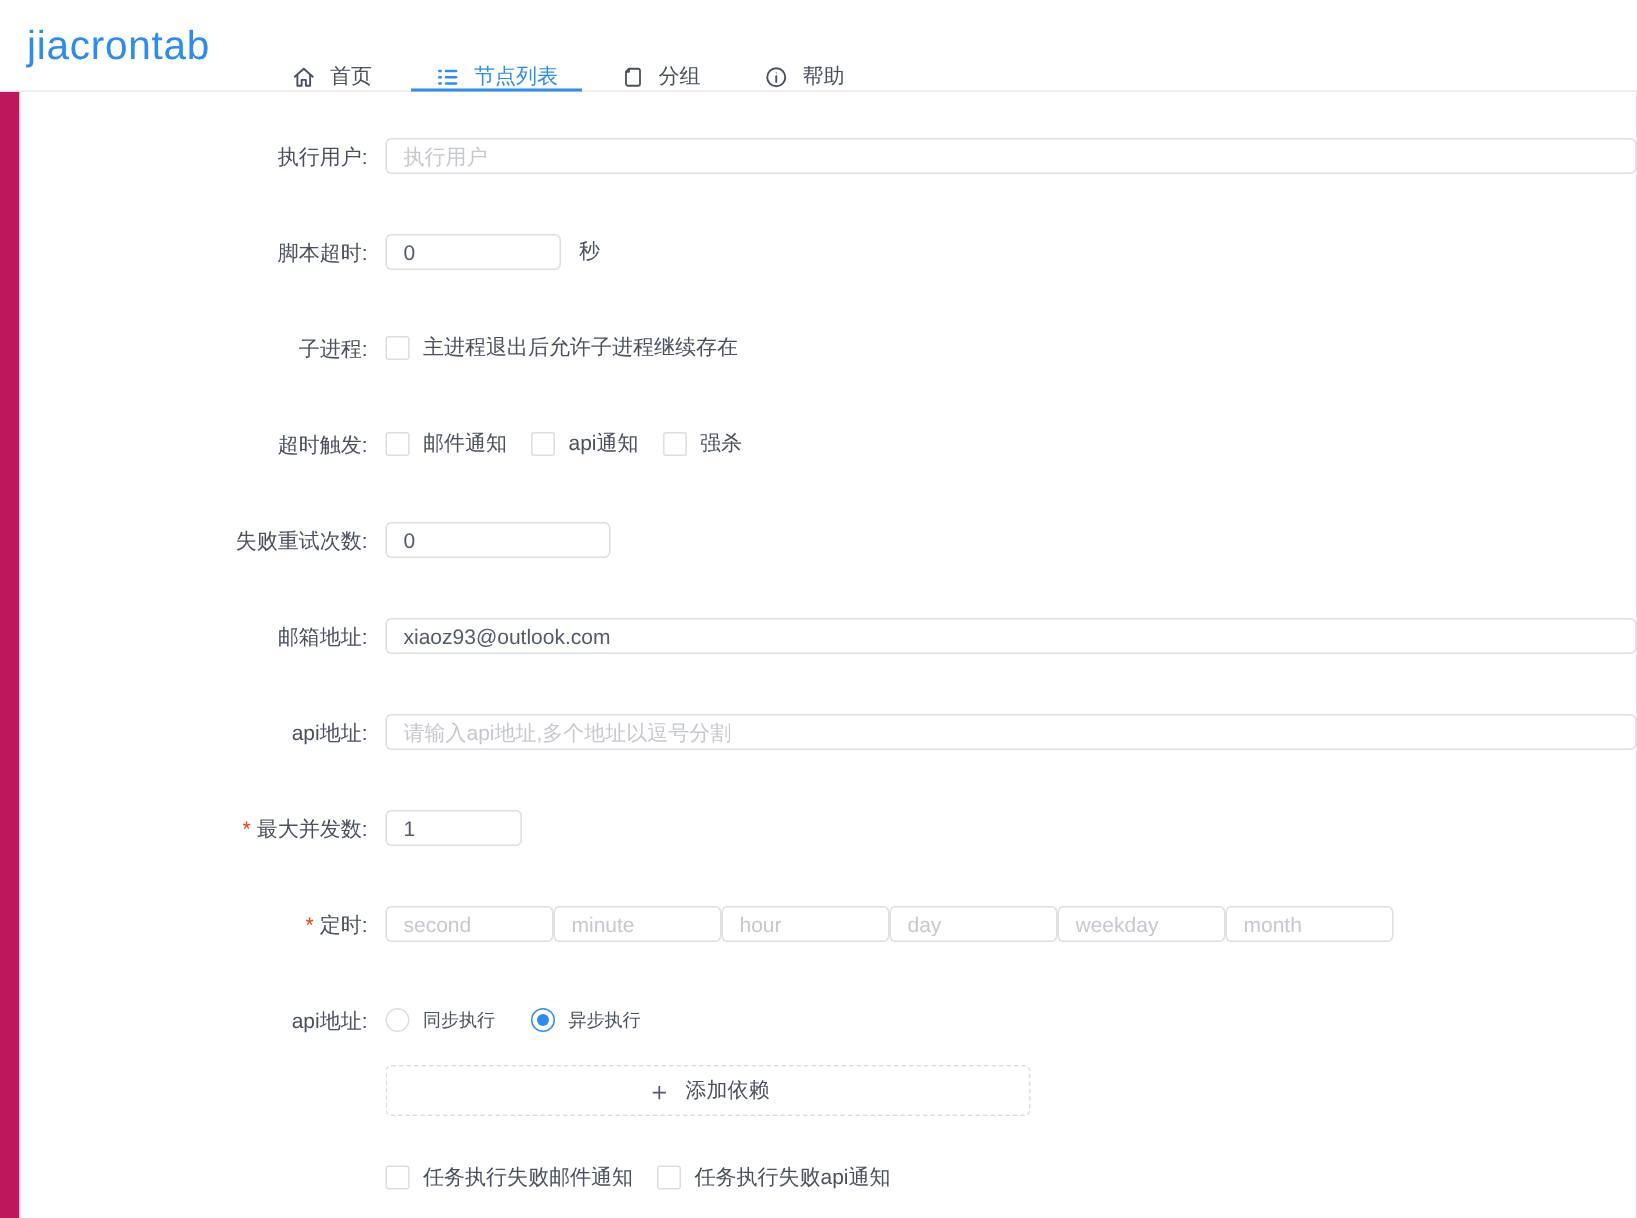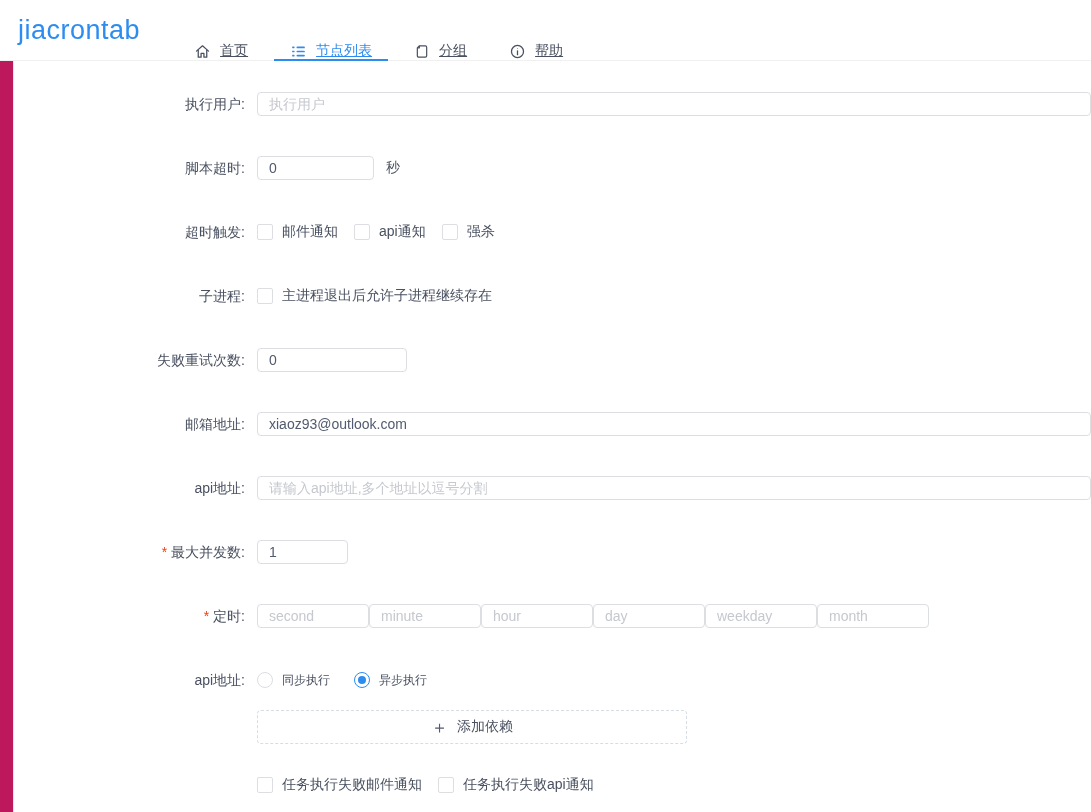--- a/index.html
+++ b/index.html
@@ -34,21 +34,20 @@
   .nav-item {
     display: flex;
     align-items: center;
     gap: 9px;
     padding: 0 16px;
     margin-left: 10px;
     font-size: 14px;
     color: #495060;
     cursor: pointer;
     position: relative;
-    text-decoration: underline;
   }
   .nav-item .nicon { display: flex; align-items: center; }
   .nav-item.active { color: #2d8cf0; }
   .nav-item.active::after {
     content: "";
     position: absolute;
     left: 0; right: 0; bottom: -1px;
     height: 2px;
     background: #2d8cf0;
   }
@@ -228,43 +227,43 @@
       <input class="ipt ipt-wide" type="text" placeholder="执行用户" style="">
     </div>
 
     <div class="form-row">
       <div class="form-label">脚本超时:</div>
       <input class="ipt ipt-timeout" type="text" value="0" style="">
       <span class="unit">秒</span>
     </div>
 
     <div class="form-row">
-      <div class="form-label">超时触发:</div>
-      <div class="check-group">
-        <label class="check-item">
-          <span class="cbox"></span>
-          <span>邮件通知</span>
-        </label>
-        <label class="check-item">
-          <span class="cbox"></span>
-          <span>api通知</span>
-        </label>
-        <label class="check-item">
-          <span class="cbox"></span>
-          <span>强杀</span>
-        </label>
-      </div>
-    </div>
-
-    <div class="form-row">
       <div class="form-label">子进程:</div>
       <label class="check-item">
         <span class="cbox"></span>
         <span>主进程退出后允许子进程继续存在</span>
       </label>
+    </div>
+
+    <div class="form-row">
+      <div class="form-label">超时触发:</div>
+      <div class="check-group">
+        <label class="check-item">
+          <span class="cbox"></span>
+          <span>邮件通知</span>
+        </label>
+        <label class="check-item">
+          <span class="cbox"></span>
+          <span>api通知</span>
+        </label>
+        <label class="check-item">
+          <span class="cbox"></span>
+          <span>强杀</span>
+        </label>
+      </div>
     </div>
 
     <div class="form-row">
       <div class="form-label">失败重试次数:</div>
       <input class="ipt ipt-retry" type="text" value="0" style="">
     </div>
 
     <div class="form-row">
       <div class="form-label">邮箱地址:</div>
       <input class="ipt ipt-wide" type="text" value="xiaoz93@outlook.com" style="">

